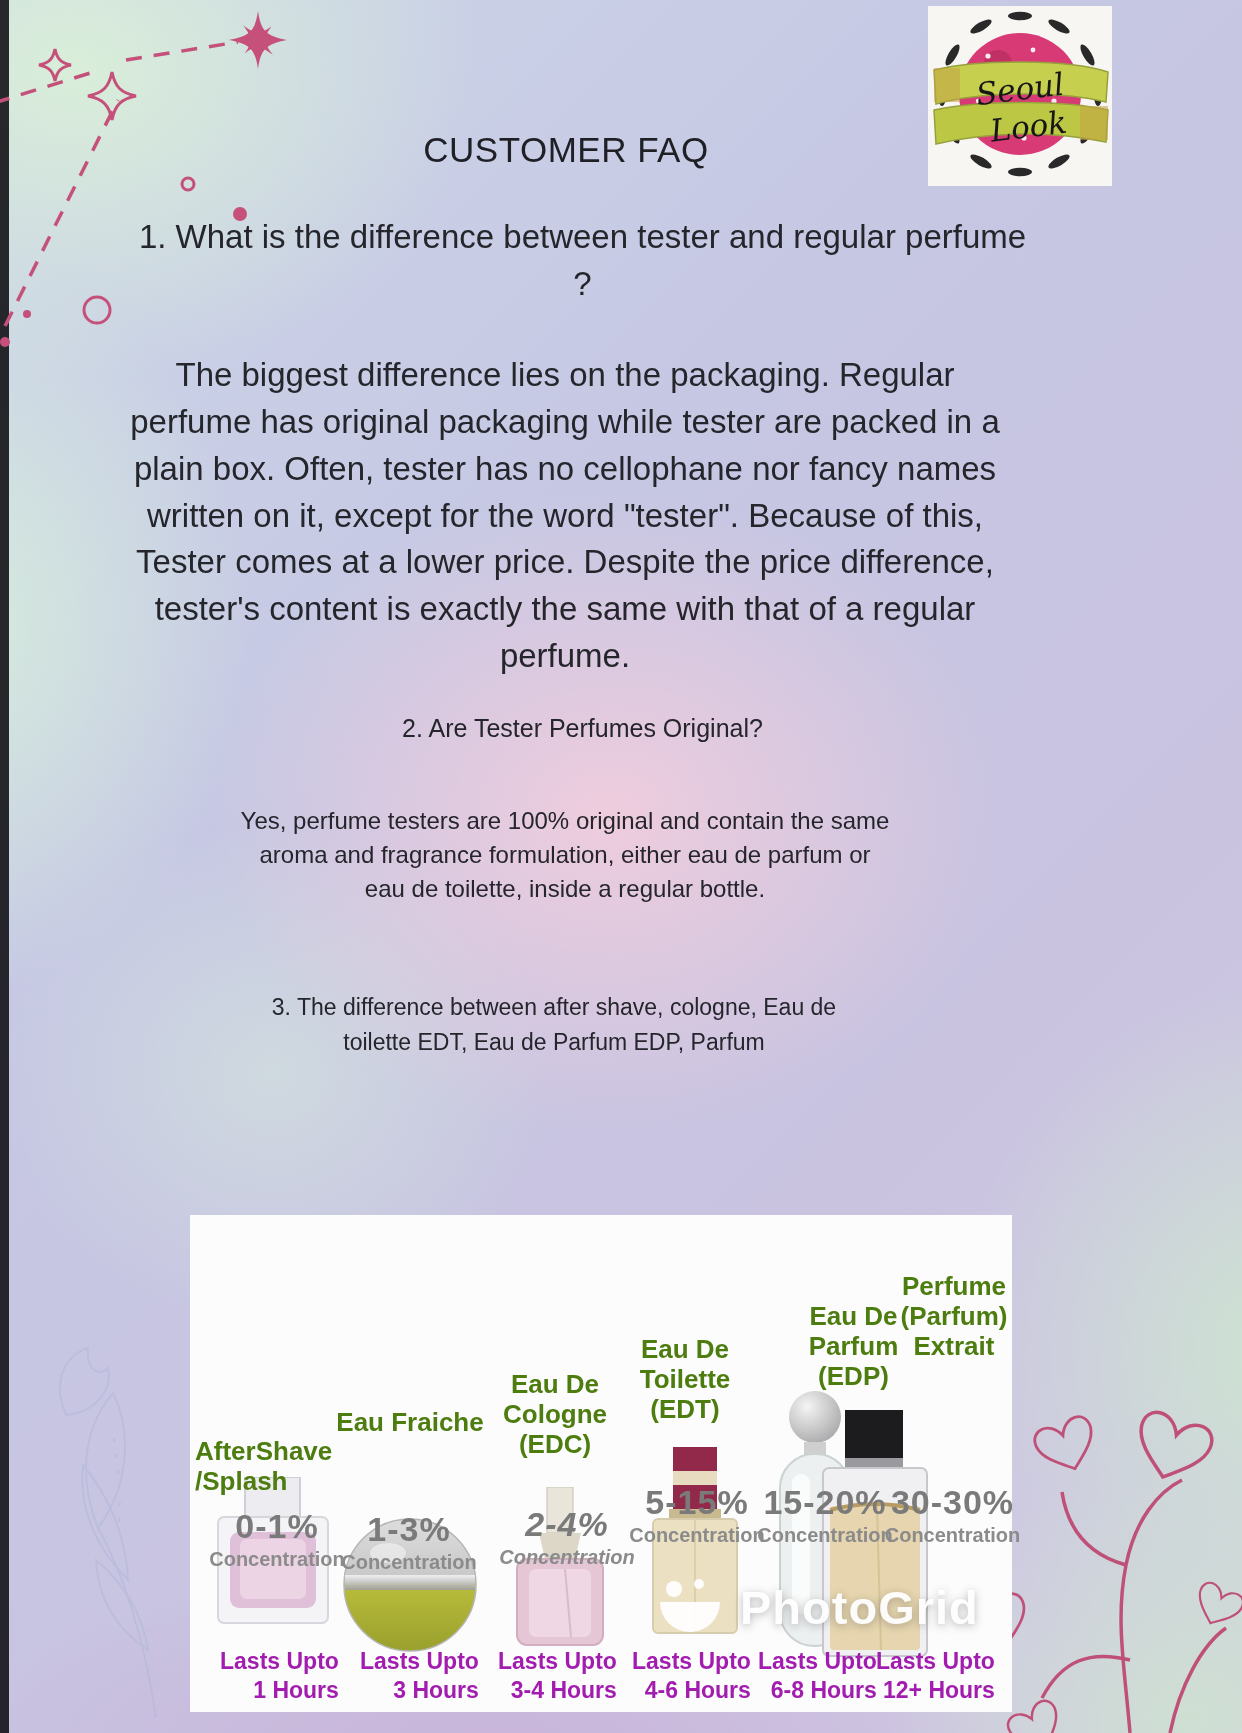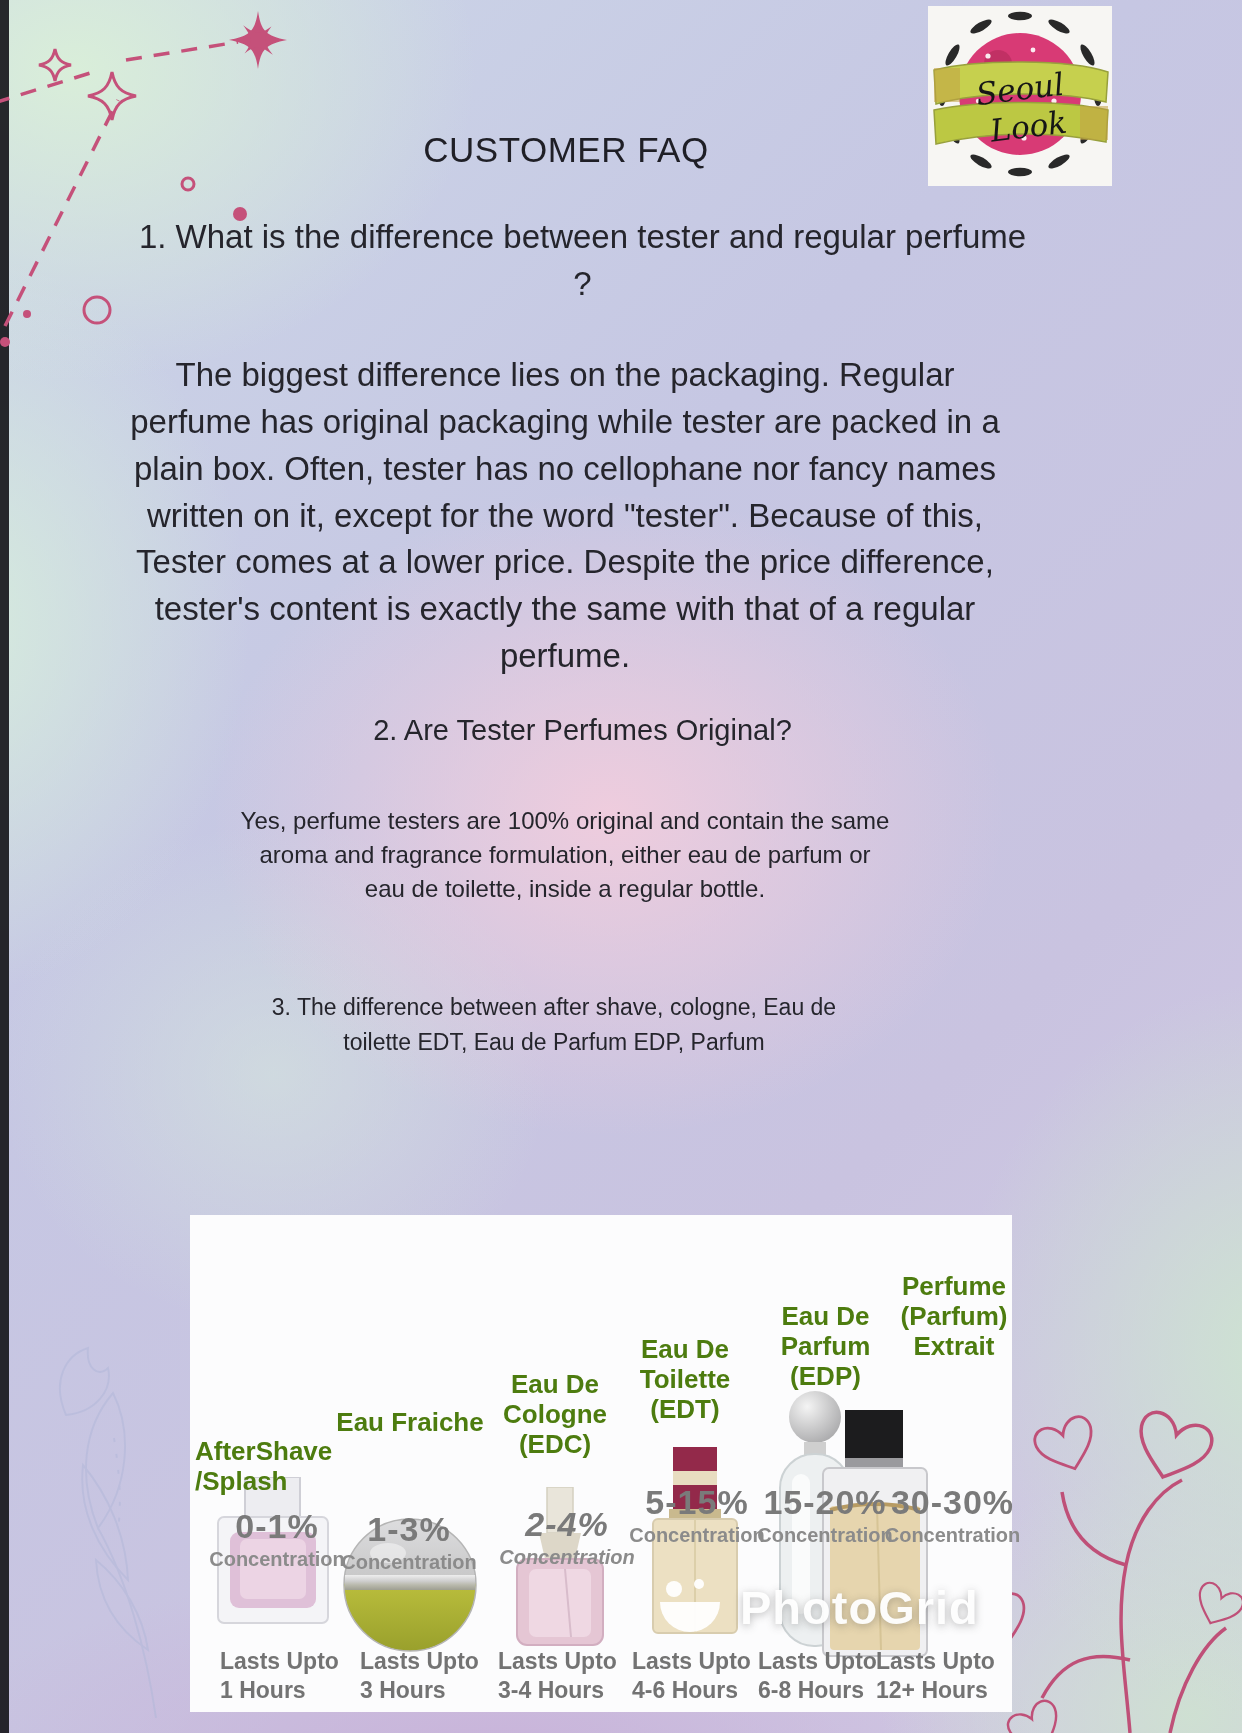--- a/index.html
+++ b/index.html
@@ -20,41 +20,41 @@
   .deco{position:absolute;pointer-events:none;}
   .constellation{left:0;top:8px;}
   .flower{left:6px;top:1318px;}
   .hearts{left:930px;top:1340px;}
   .logo{position:absolute;left:928px;top:6px;width:184px;height:180px;background:#f7f6f3;}
   .title{position:absolute;left:0;top:130px;width:1132px;text-align:center;
          font-size:35px;font-weight:500;letter-spacing:.5px;color:#1f1f26;}
   .q,.a{position:absolute;text-align:center;white-space:pre-line;color:#25252c;}
   #q1{left:40px;top:214px;width:1085px;font-size:33px;line-height:1.42;}
   #a1{left:55px;top:352px;width:1020px;font-size:33px;line-height:1.42;}
-  #q2{left:40px;top:714px;width:1085px;font-size:29px;}
+  #q2{left:40px;top:714px;width:1085px;font-size:25px;}
   #a2{left:55px;top:804px;width:1020px;font-size:24px;line-height:1.42;}
   #q3{left:44px;top:990px;width:1020px;font-size:23px;line-height:1.5;}
   .igbox{position:absolute;left:190px;top:1215px;width:822px;height:497px;background:#fcfcfd;overflow:visible;}
   .ig-name{position:absolute;font-size:26px;font-weight:600;color:#4d7c0f;line-height:1.16;white-space:pre-line;text-align:center;}
   .n1{left:5px;top:221px;width:150px;text-align:left;}
   .n2{left:140px;top:192px;width:160px;}
   .n3{left:275px;top:154px;width:180px;}
   .n4{left:405px;top:119px;width:180px;}
-  .n5{left:548px;top:86px;width:175px;}
+  .n5{left:576px;top:86px;width:175px;}
   .n6{left:688px;top:56px;width:152px;}
   .ig-conc{position:absolute;text-align:center;}
   .ig-conc .num{font-size:34px;font-weight:600;color:#7a7a7a;letter-spacing:1px;}
   .ig-conc .clabel{font-size:20px;font-weight:600;color:#8b8b8b;margin-top:2px;}
   .c1{left:17px;top:292px;width:140px;}
   .c2{left:149px;top:295px;width:140px;}
   .c3{left:307px;top:290px;width:140px;font-style:italic;}
   .c4{left:437px;top:268px;width:140px;}
   .c5{left:565px;top:268px;width:140px;}
   .c6{left:690px;top:268px;width:145px;}
-  .ig-lasts{position:absolute;top:432px;font-size:23px;font-weight:600;color:#737373;line-height:1.25;white-space:pre-line;}
+  .ig-lasts{position:absolute;top:432px;font-size:23px;font-weight:600;color:#a21caf;line-height:1.25;white-space:pre-line;text-align:right;}
   .l1{left:30px;} .l2{left:170px;} .l3{left:308px;} .l4{left:442px;} .l5{left:568px;} .l6{left:686px;}
   .bottle{position:absolute;}
   .b1{left:20px;top:262px;} .b2{left:150px;top:300px;} .b3{left:315px;top:272px;}
   .b4{left:455px;top:232px;} .b5{left:580px;top:175px;} .b6{left:625px;top:195px;}
   .watermark{position:absolute;left:652px;top:1576px;display:flex;align-items:center;gap:14px;z-index:9;}
   .watermark span{font-size:47px;font-weight:bold;color:rgba(255,255,255,.95);letter-spacing:1px;
                   text-shadow:0 2px 8px rgba(60,60,60,.35);}
 </style>
 </head>
 <body>

